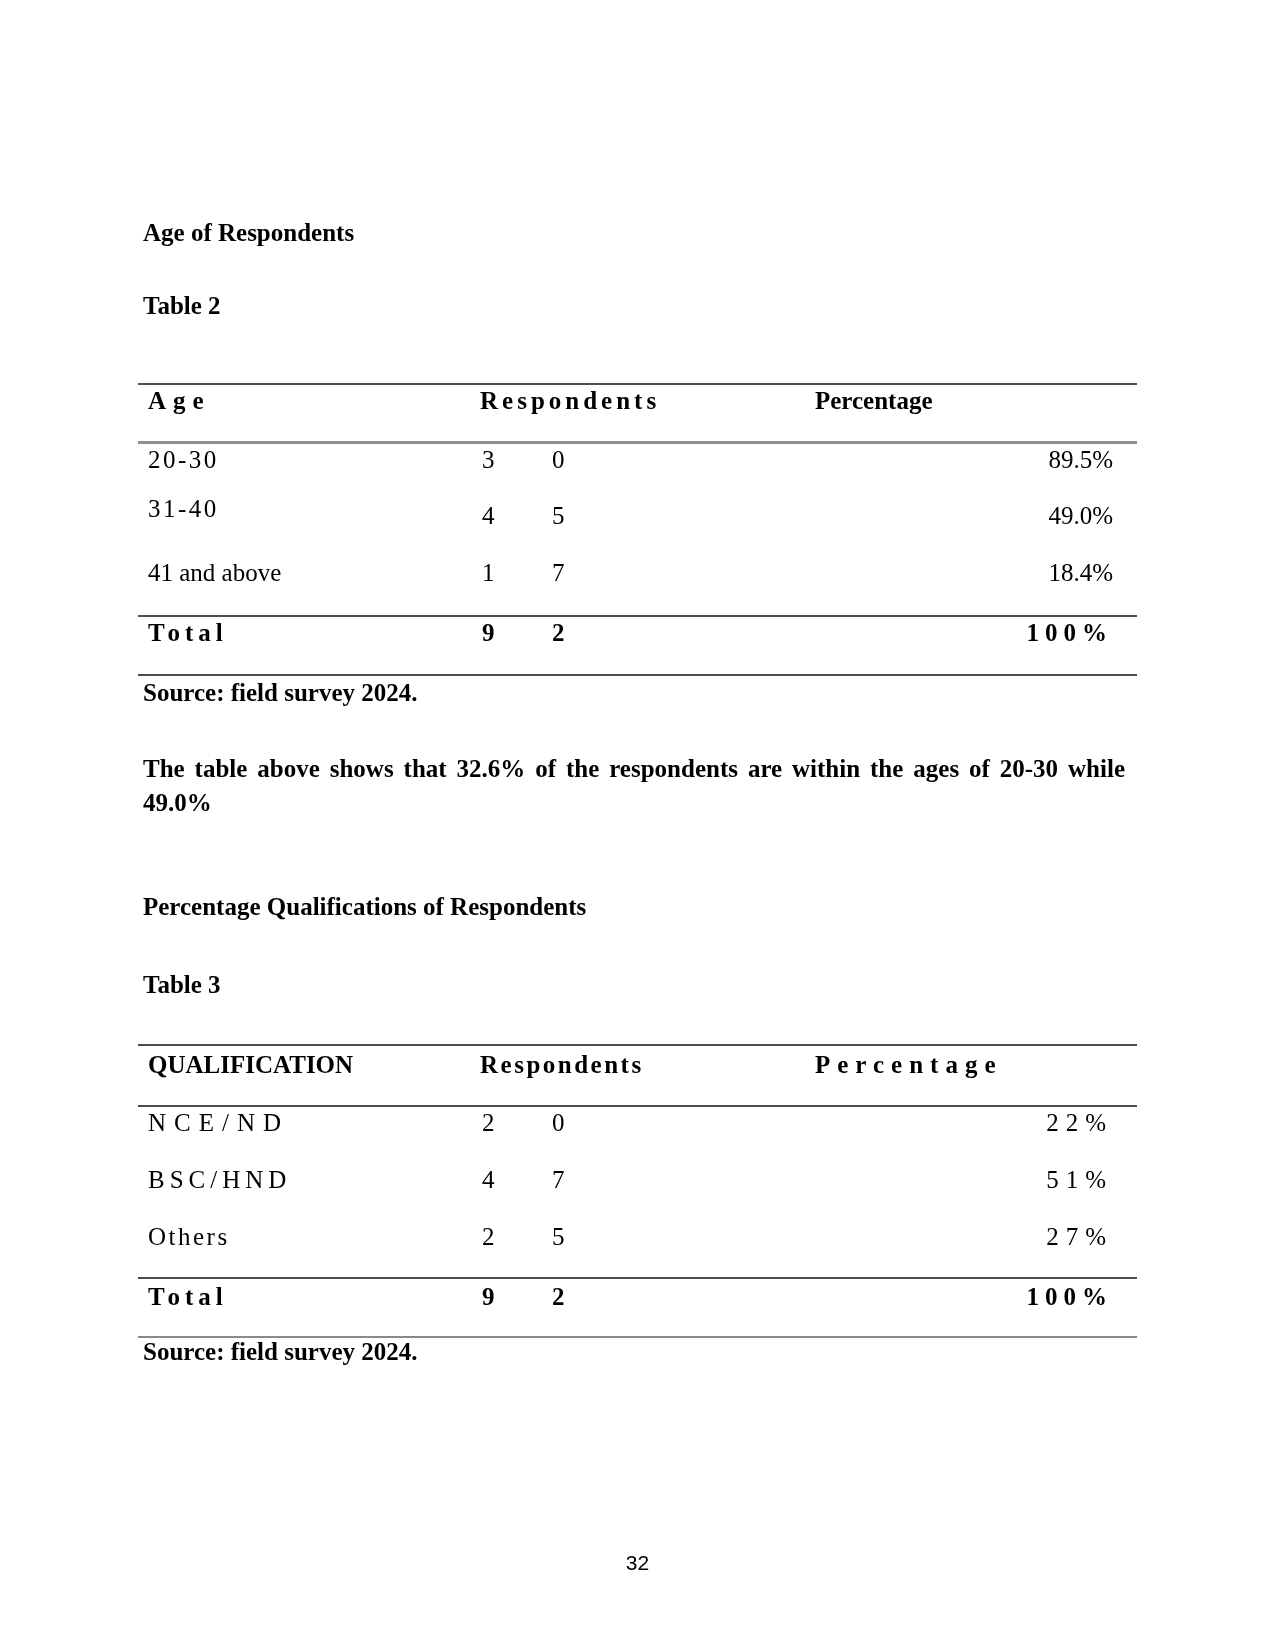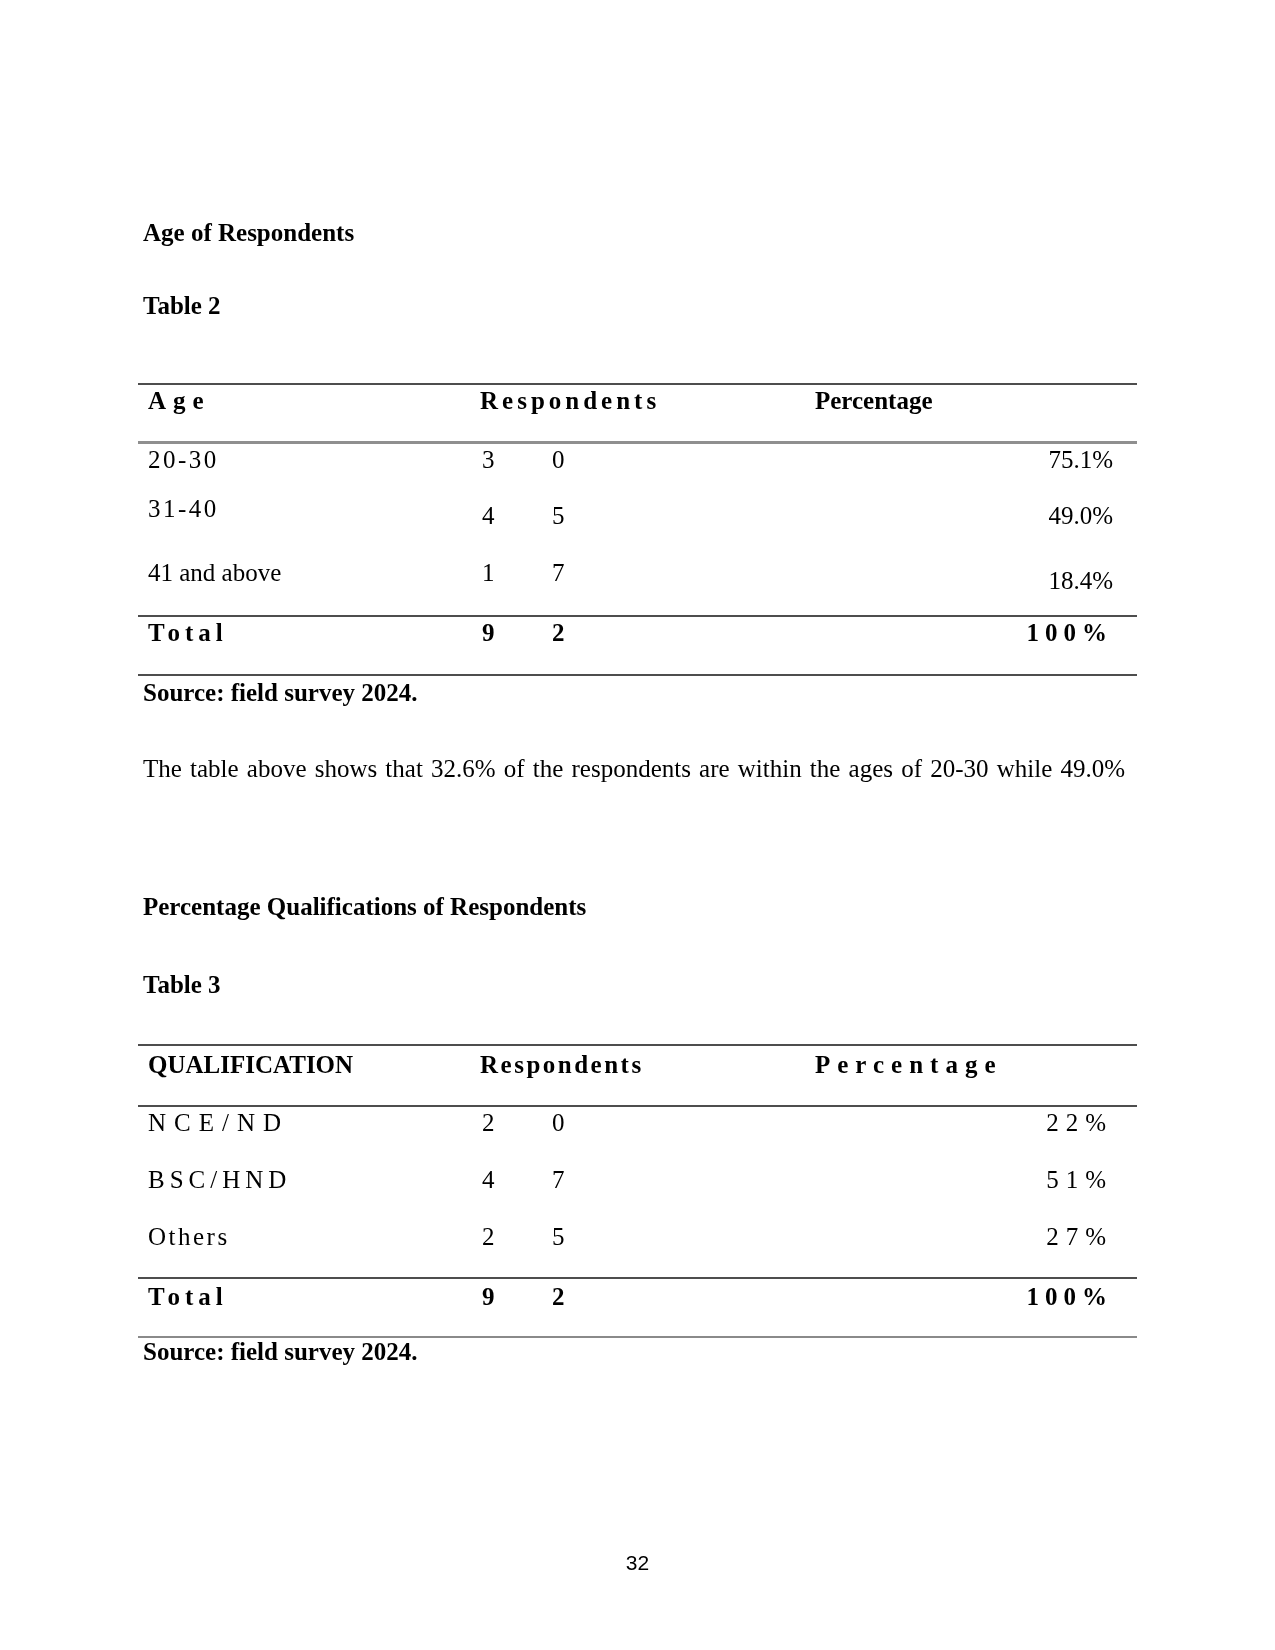--- a/index.html
+++ b/index.html
@@ -67,40 +67,40 @@
   <div class="rule" style="top:615px;"></div>
   <div class="rule" style="top:674px;"></div>
 
   <div class="t b ls7" style="left:148px; top:384px;">Age</div>
   <div class="t b ls4" style="left:480px; top:384px;">Respondents</div>
   <div class="t b" style="left:815px; top:384px;">Percentage</div>
 
   <div class="t ls2" style="left:148px; top:443px;">20-30</div>
   <div class="t" style="left:482px; top:443px;">3</div>
   <div class="t" style="left:552px; top:443px;">0</div>
-  <div class="t pct" style="top:443px;">75.1%</div>
+  <div class="t pct" style="top:443px;">89.5%</div>
 
   <div class="t ls2" style="left:148px; top:492px;">31-40</div>
   <div class="t" style="left:482px; top:499px;">4</div>
   <div class="t" style="left:552px; top:499px;">5</div>
   <div class="t pct" style="top:499px;">49.0%</div>
 
   <div class="t" style="left:148px; top:556px;">41 and above</div>
   <div class="t" style="left:482px; top:556px;">1</div>
   <div class="t" style="left:552px; top:556px;">7</div>
-  <div class="t pct" style="top:556px;margin-top:8px;">18.4%</div>
+  <div class="t pct" style="top:556px;">18.4%</div>
 
   <div class="t b ls5" style="left:148px; top:616px;">Total</div>
   <div class="t b" style="left:482px; top:616px;">9</div>
   <div class="t b" style="left:552px; top:616px;">2</div>
   <div class="t b pct ls6" style="top:616px;">100%</div>
 
   <div class="t b" style="left:143px; top:676px;">Source: field survey 2024.</div>
 
-  <div class="para just" style="top:752px;">The table above shows that 32.6% of the respondents are within the ages of 20-30 while 49.0%</div>
+  <div class="para just" style="top:752px;font-weight:bold;">The table above shows that 32.6% of the respondents are within the ages of 20-30 while 49.0%</div>
 
   <div class="t b" style="left:143px; top:890px;">Percentage Qualifications of Respondents</div>
 
   <div class="t b" style="left:143px; top:968px;">Table 3</div>
 
   <div class="rule" style="top:1044px;"></div>
   <div class="rule" style="top:1105px;"></div>
   <div class="rule" style="top:1277px;"></div>
   <div class="rule rule-soft" style="top:1336px;"></div>
 

